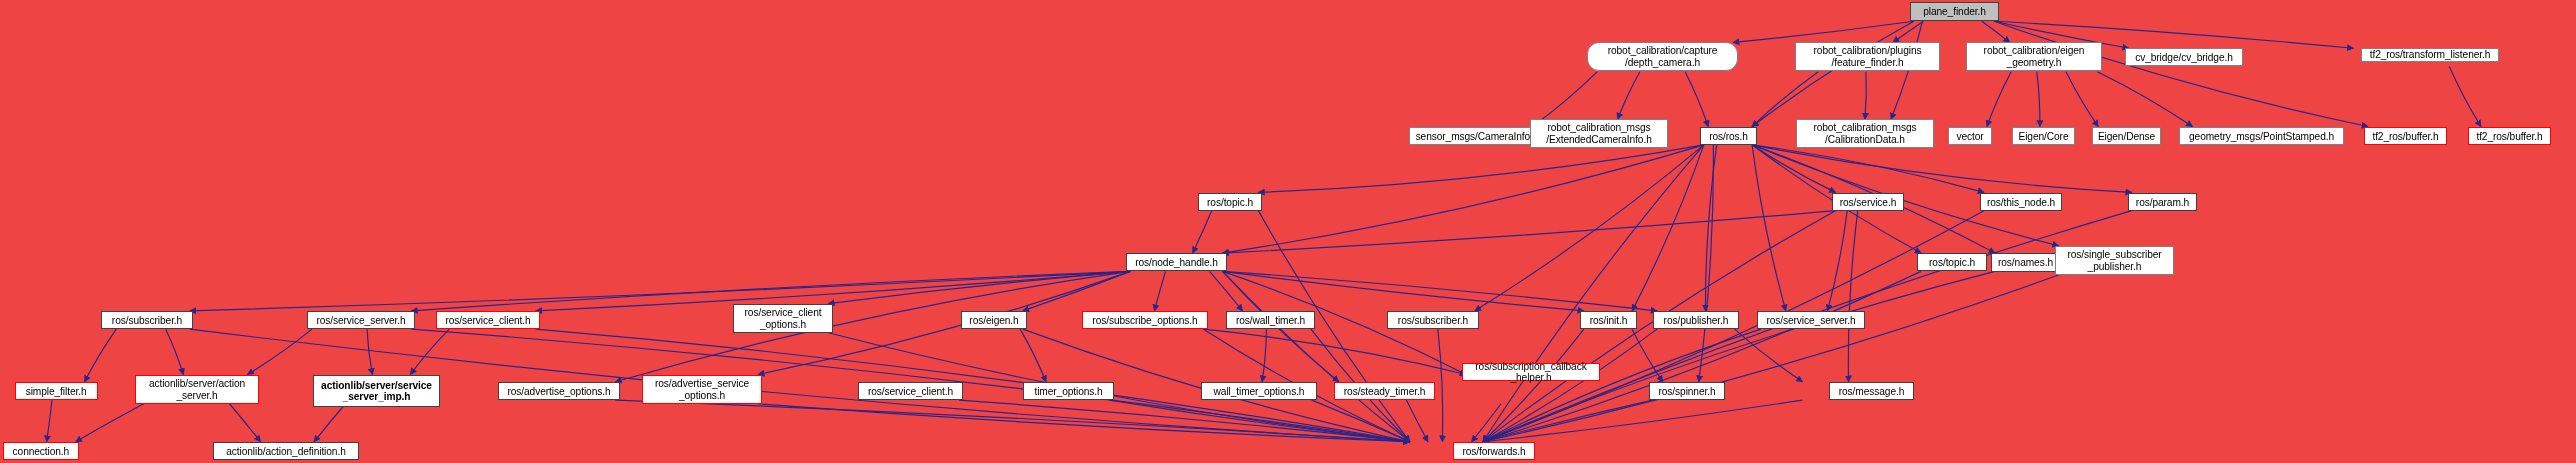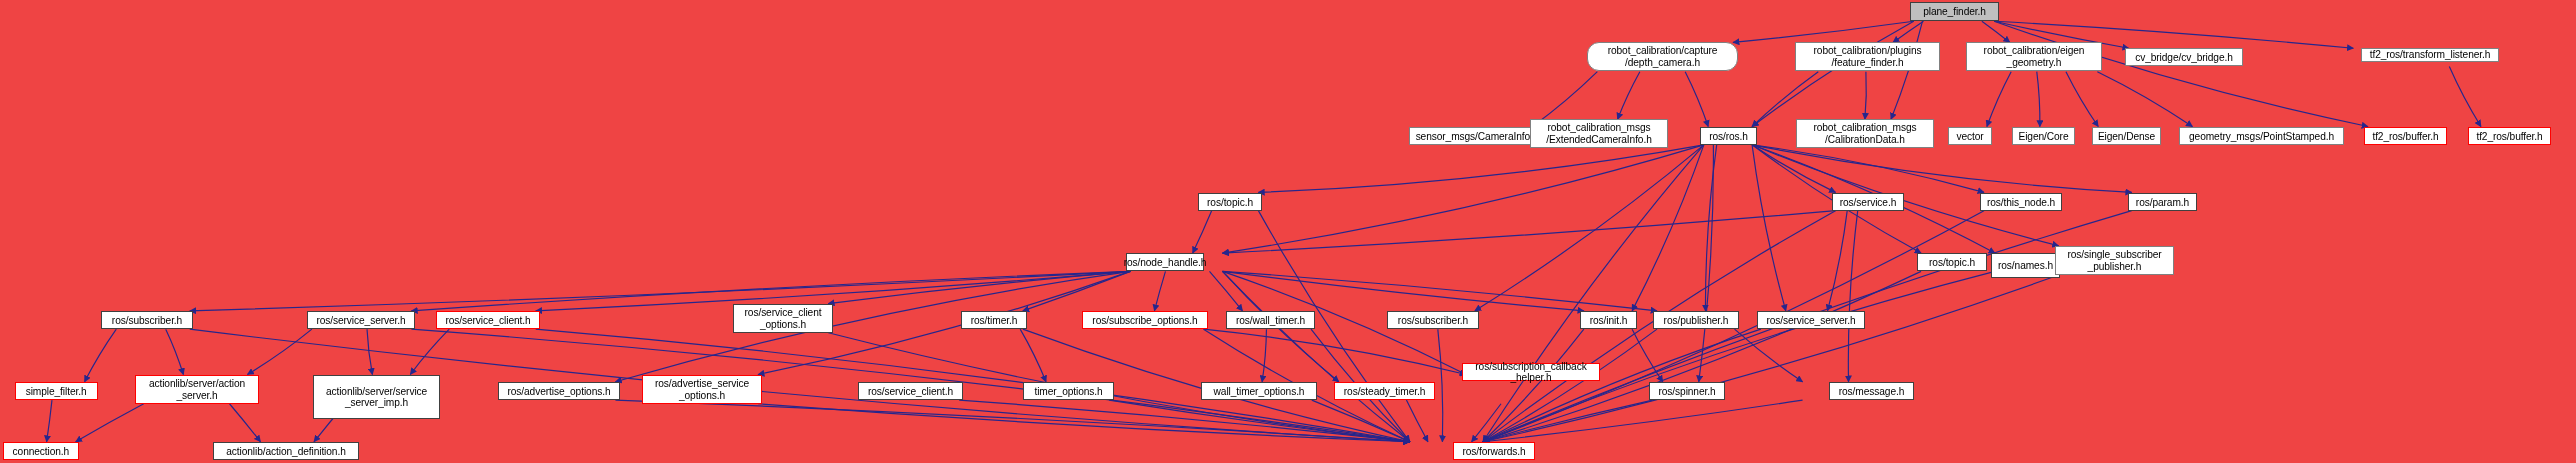--- a/index.html
+++ b/index.html
@@ -178,41 +178,41 @@
       <div class="node grey" style="left: 1948px; top: 127px; width: 44px; height: 18.3px;">vector</div>
       <div class="node grey" style="left: 2012px; top: 127px; width: 63px; height: 18.3px;">Eigen/Core</div>
       <div class="node grey" style="left: 2092px; top: 127px; width: 69px; height: 18.3px;">Eigen/Dense</div>
       <div class="node grey" style="left: 2179px; top: 127px; width: 165px; height: 18.3px;">geometry_msgs/PointStamped.h</div>
       <div class="node red" style="left: 2364px; top: 127px; width: 83px; height: 18.3px;">tf2_ros/buffer.h</div>
       <div class="node red" style="left: 2468px; top: 127px; width: 83px; height: 18.3px;">tf2_ros/buffer.h</div>
       <div class="node" style="left: 1198px; top: 193px; width: 64px; height: 18.3px;">ros/topic.h</div>
       <div class="node" style="left: 1832px; top: 193px; width: 72px; height: 18.3px;">ros/service.h</div>
       <div class="node" style="left: 1980px; top: 193px; width: 82px; height: 18.3px;">ros/this_node.h</div>
       <div class="node" style="left: 2128px; top: 193px; width: 69px; height: 18.3px;">ros/param.h</div>
-      <div class="node" style="left: 1126px; top: 253px; width: 78px; height: 18.3px;">ros/node_handle.h</div>
+      <div class="node" style="left: 1126px; top: 253px; width: 101px; height: 18.3px;">ros/node_handle.h</div>
       <div class="node" style="left: 1917px; top: 253px; width: 70px; height: 18.3px;">ros/topic.h</div>
-      <div class="node" style="left: 1991px; top: 253px; width: 69px; height: 25px;">ros/names.h</div>
+      <div class="node" style="left: 1991px; top: 253px; width: 69px; height: 19px;">ros/names.h</div>
       <div class="node grey two-line" style="left: 2055px; top: 246px; width: 119px; height: 29px;">ros/single_subscriber
 _publisher.h</div>
       <div class="node" style="left: 101px; top: 311px; width: 92px; height: 18.3px;">ros/subscriber.h</div>
       <div class="node" style="left: 307px; top: 311px; width: 108px; height: 18.3px;">ros/service_server.h</div>
       <div class="node red" style="left: 436px; top: 311px; width: 104px; height: 18.3px;">ros/service_client.h</div>
       <div class="node two-line" style="left: 733px; top: 304px; width: 100px; height: 29px;">ros/service_client
 _options.h</div>
-      <div class="node" style="left: 961px; top: 311px; width: 66px; height: 18.3px;">ros/timer.h</div>
+      <div class="node" style="left: 961px; top: 311px; width: 66px; height: 18.3px;">ros/eigen.h</div>
       <div class="node red" style="left: 1082px; top: 311px; width: 126px; height: 18.3px;">ros/subscribe_options.h</div>
       <div class="node" style="left: 1226px; top: 311px; width: 89px; height: 18.3px;">ros/wall_timer.h</div>
       <div class="node" style="left: 1387px; top: 311px; width: 92px; height: 18.3px;">ros/subscriber.h</div>
       <div class="node" style="left: 1580px; top: 311px; width: 57px; height: 18.3px;">ros/init.h</div>
       <div class="node" style="left: 1653px; top: 311px; width: 86px; height: 18.3px;">ros/publisher.h</div>
       <div class="node" style="left: 1757px; top: 311px; width: 108px; height: 18.3px;">ros/service_server.h</div>
       <div class="node red" style="left: 14.6px; top: 382px; width: 83px; height: 18.3px;">simple_filter.h</div>
       <div class="node red two-line" style="left: 135px; top: 375px; width: 124px; height: 29px;">actionlib/server/action
 _server.h</div>
-      <div class="node two-line" style="left: 313px; top: 375px; width: 127px; height: 44px;">actionlib/server/service
+      <div class="node two-line" style="left: 313px; top: 375px; width: 127px; height: 32px; font-weight: bold;">actionlib/server/service
 _server_imp.h</div>
       <div class="node" style="left: 498px; top: 382px; width: 122px; height: 18.3px;">ros/advertise_options.h</div>
       <div class="node red two-line" style="left: 642px; top: 375px; width: 120px; height: 29px;">ros/advertise_service
 _options.h</div>
       <div class="node" style="left: 858px; top: 382px; width: 105px; height: 18.3px;">ros/service_client.h</div>
       <div class="node" style="left: 1023px; top: 382px; width: 91px; height: 18.3px;">timer_options.h</div>
       <div class="node" style="left: 1201px; top: 382px; width: 116px; height: 18.3px;">wall_timer_options.h</div>
       <div class="node red" style="left: 1334px; top: 382px; width: 101px; height: 18.3px;">ros/steady_timer.h</div>
       <div class="node red two-line" style="left: 1462px; top: 363px; width: 138px; height: 18px;">ros/subscription_callback
 _helper.h</div>

